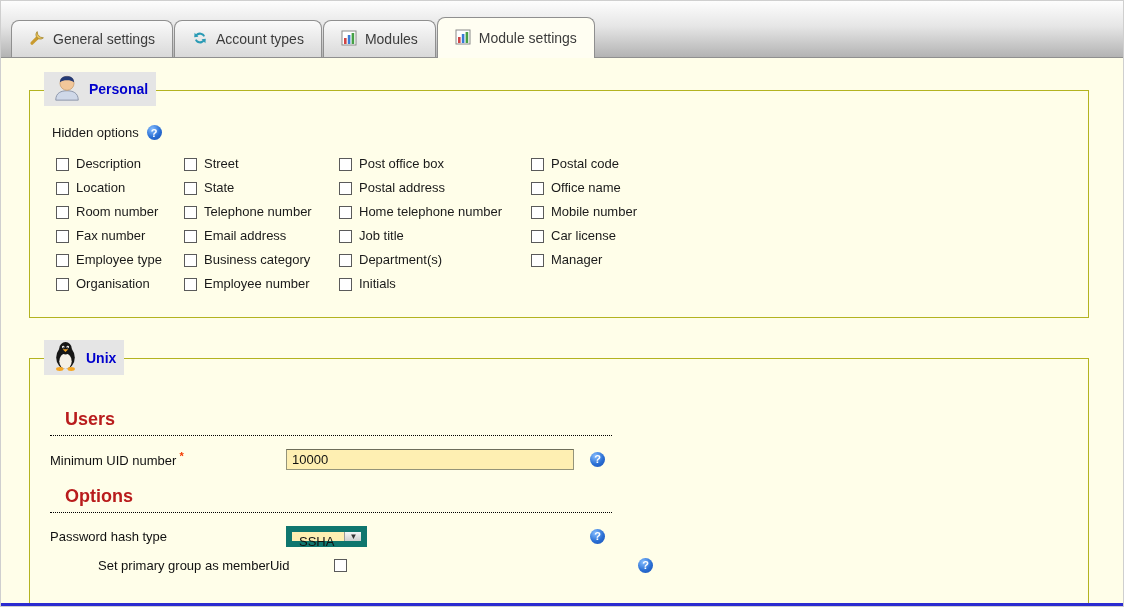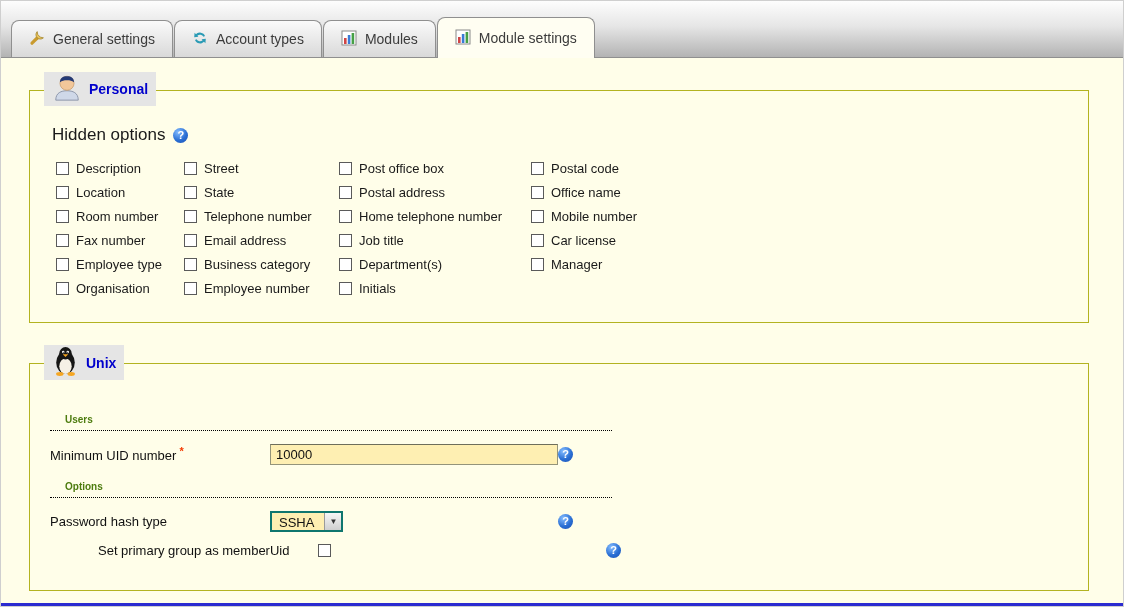--- a/index.html
+++ b/index.html
@@ -68,72 +68,72 @@
     background: #e5e5e5;
     padding: 0 8px;
   }
   .legend-text { color: #0000cc; font-weight: bold; font-size: 14px; }
 
   .hidden-options-row {
     display: flex;
     align-items: center;
     gap: 8px;
     margin: 6px 0 16px 2px;
-    font-size: 17px;
+    font-size: 13px;
     color: #1a1a1a;
   }
 
   
   .cb-grid {
     display: grid;
     grid-template-columns: 128px 155px 192px 220px;
     row-gap: 9px;
     margin-left: 6px;
     margin-bottom: 4px;
   }
-  .cb-cell { display: flex; align-items: center; font-size: 13px; color: #1a1a1a; }
+  .cb-cell { display: flex; align-items: flex-end; font-size: 13px; color: #1a1a1a; }
   input.cb {
     appearance: none;
     -webkit-appearance: none;
     width: 13px; height: 13px;
     border: 1px solid #5a5a5a;
     background: #ffffff;
     margin: 0 7px 0 0;
     flex: 0 0 auto;
     cursor: pointer;
   }
 
   
   .section-header {
     width: 562px;
     border-bottom: 1px dotted #000;
     padding: 0 0 5px 15px;
     margin: 14px 0 12px 0;
-    font-size: 10px;
+    font-size: 18px;
     font-weight: bold;
-    color: #4d7c0f;
-  }
-  .form-row { display: flex; align-items: center; margin: 7px 0 7px 0; min-height: 22px; }
+    color: #b91c1c;
+  }
+  .form-row { display: flex; align-items: center; margin: 7px 0 7px 0; min-height: 22px; gap: 16px; }
   .form-label { width: 220px; font-size: 13px; color: #111; flex: 0 0 auto; }
   .req { color: #f43a00; font-size: 11px; vertical-align: super; margin-left: 3px; font-weight: bold; }
   .control-col { width: 288px; flex: 0 0 auto; display: flex; align-items: flex-start; }
   .text-input {
     width: 322px; height: 21px;
     background: #feefb2;
     border: 1px solid #94947a;
     border-top-color: #6e6e5a;
     font-size: 13px;
     font-family: "Liberation Sans", sans-serif;
     color: #111;
     padding: 0 5px;
   }
   .select {
     display: inline-flex;
     height: 21px;
-    border: 2px solid #0f766e;
+    border: 6px solid #0f766e;
     background: #feefb2;
     align-items: stretch;
     cursor: pointer;
   }
   .select-value { padding: 2px 10px 0 7px; font-size: 13px; color: #111; }
   .select-btn {
     width: 17px;
     background: linear-gradient(#f6f6f6, #cfcfcf);
     border-left: 1px solid #9a9a9a;
     display: flex; align-items: center; justify-content: center;

